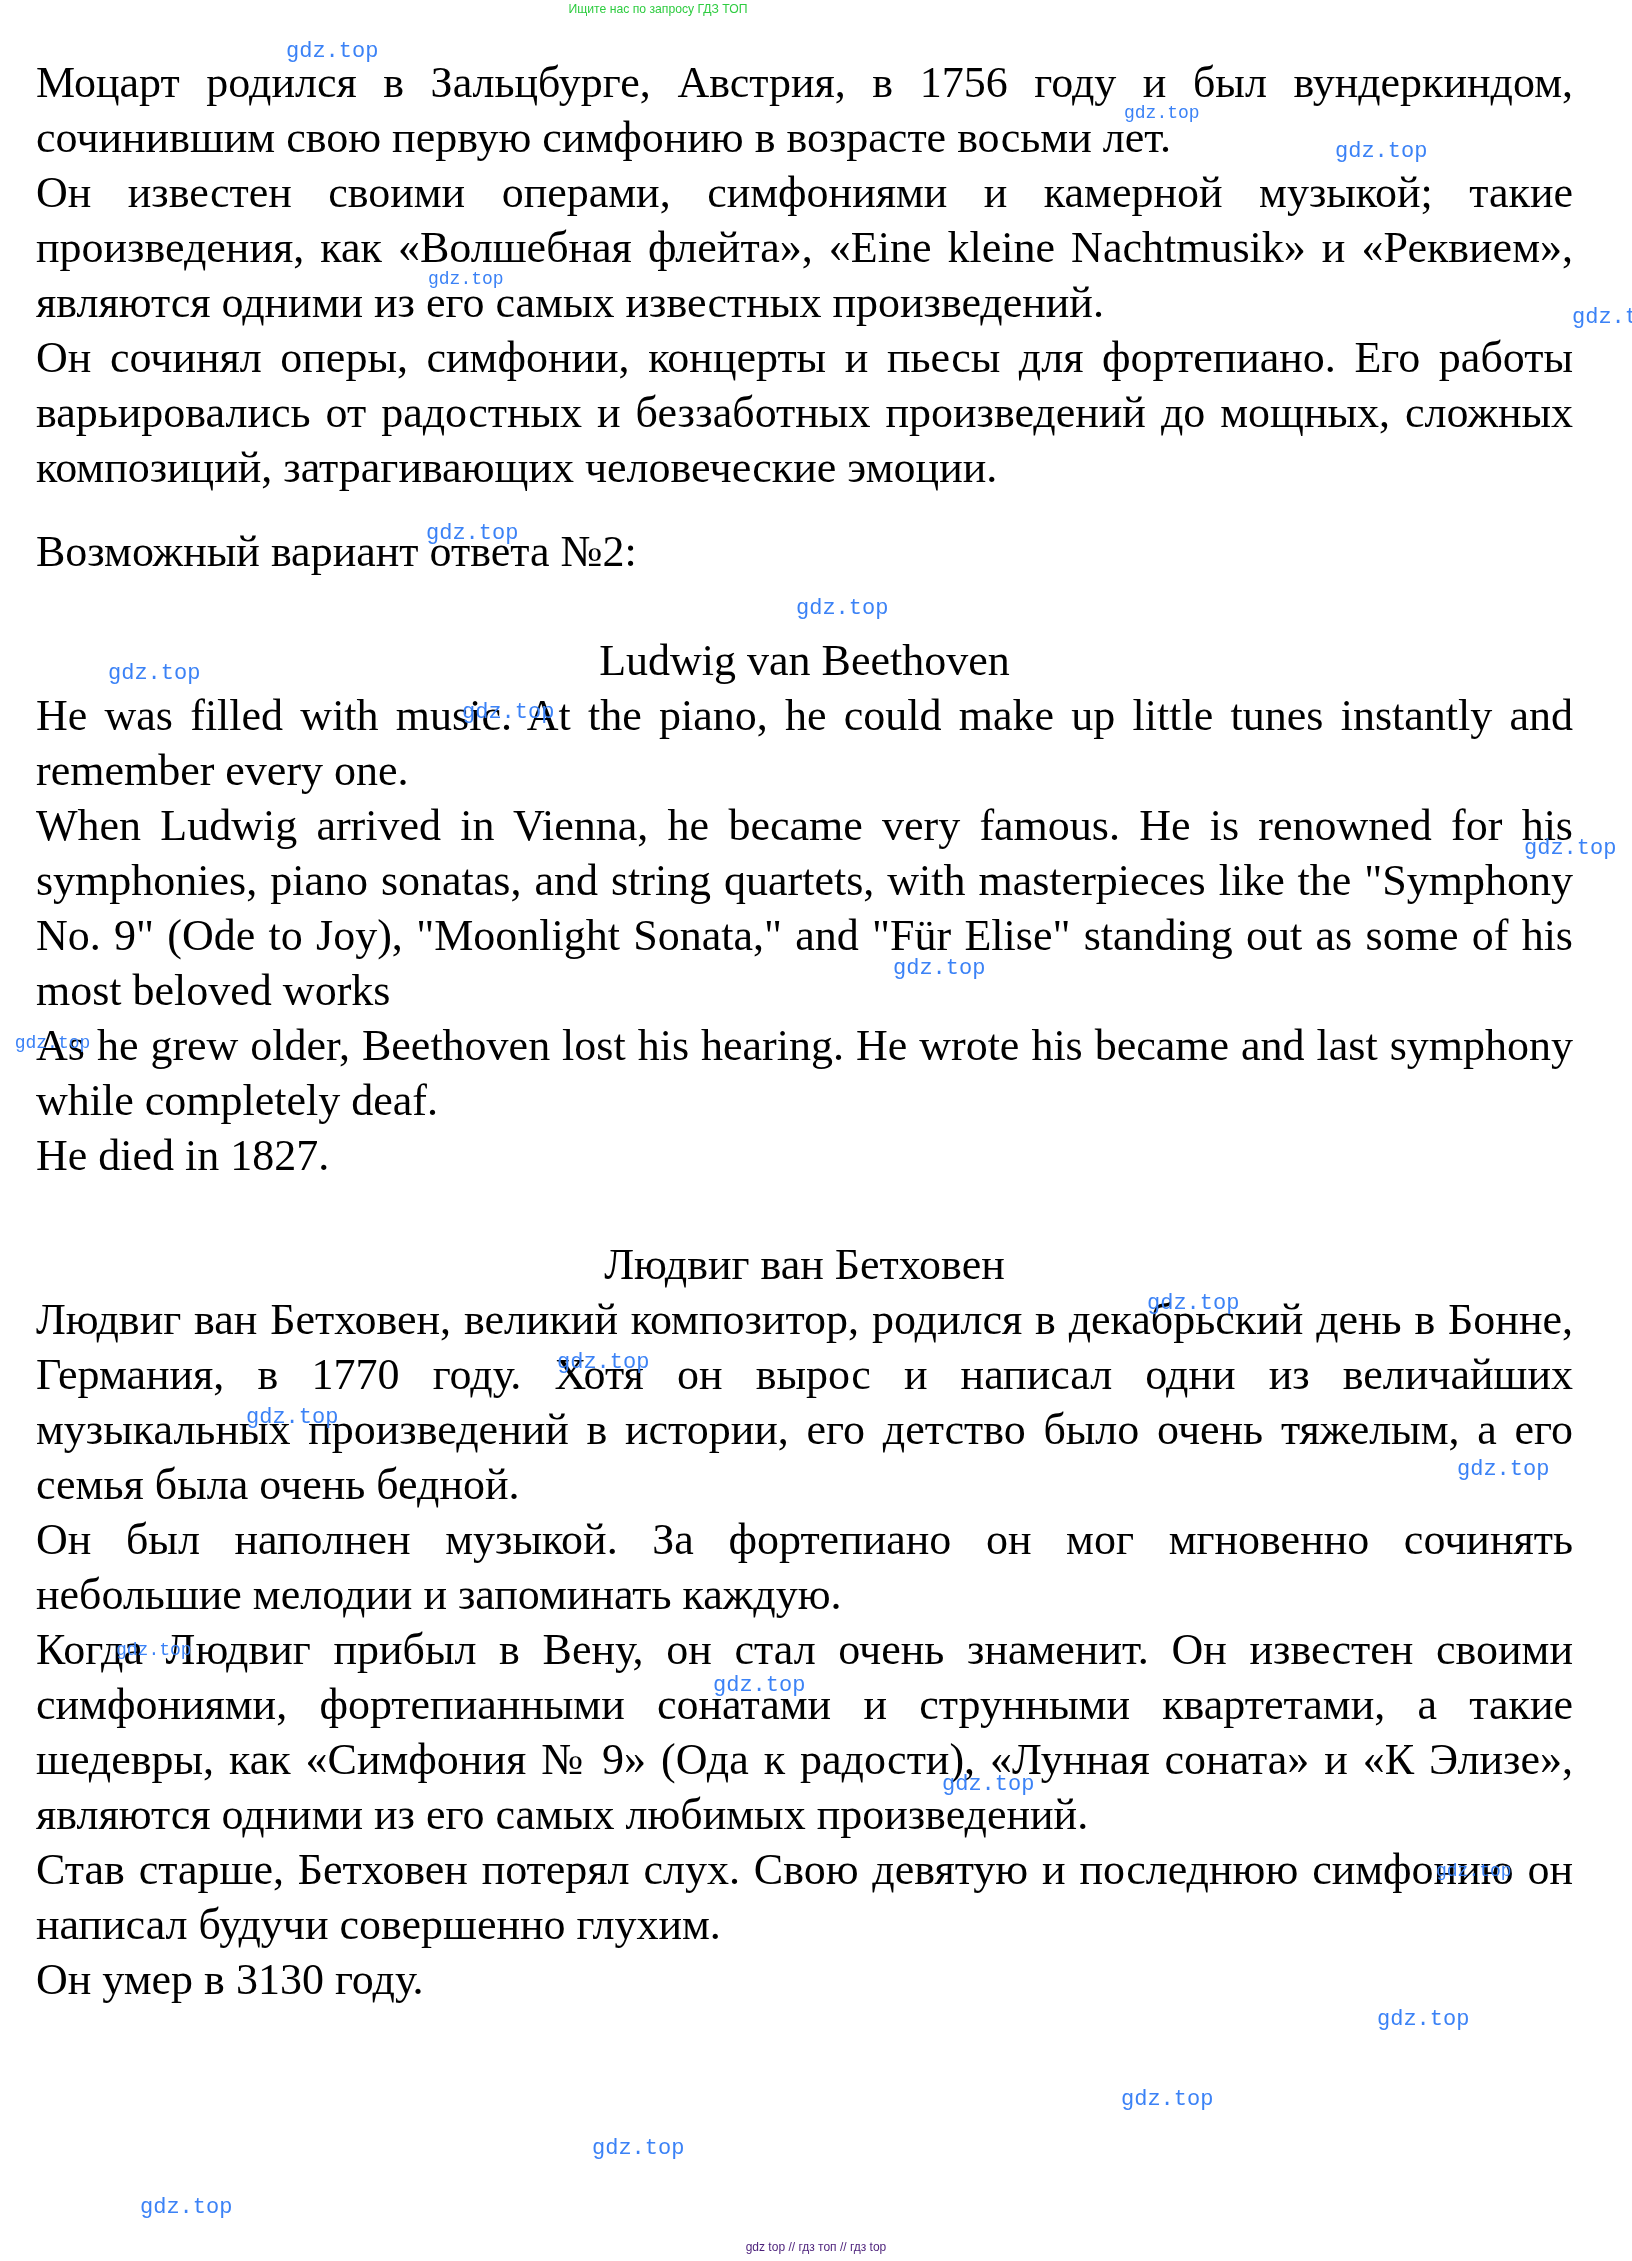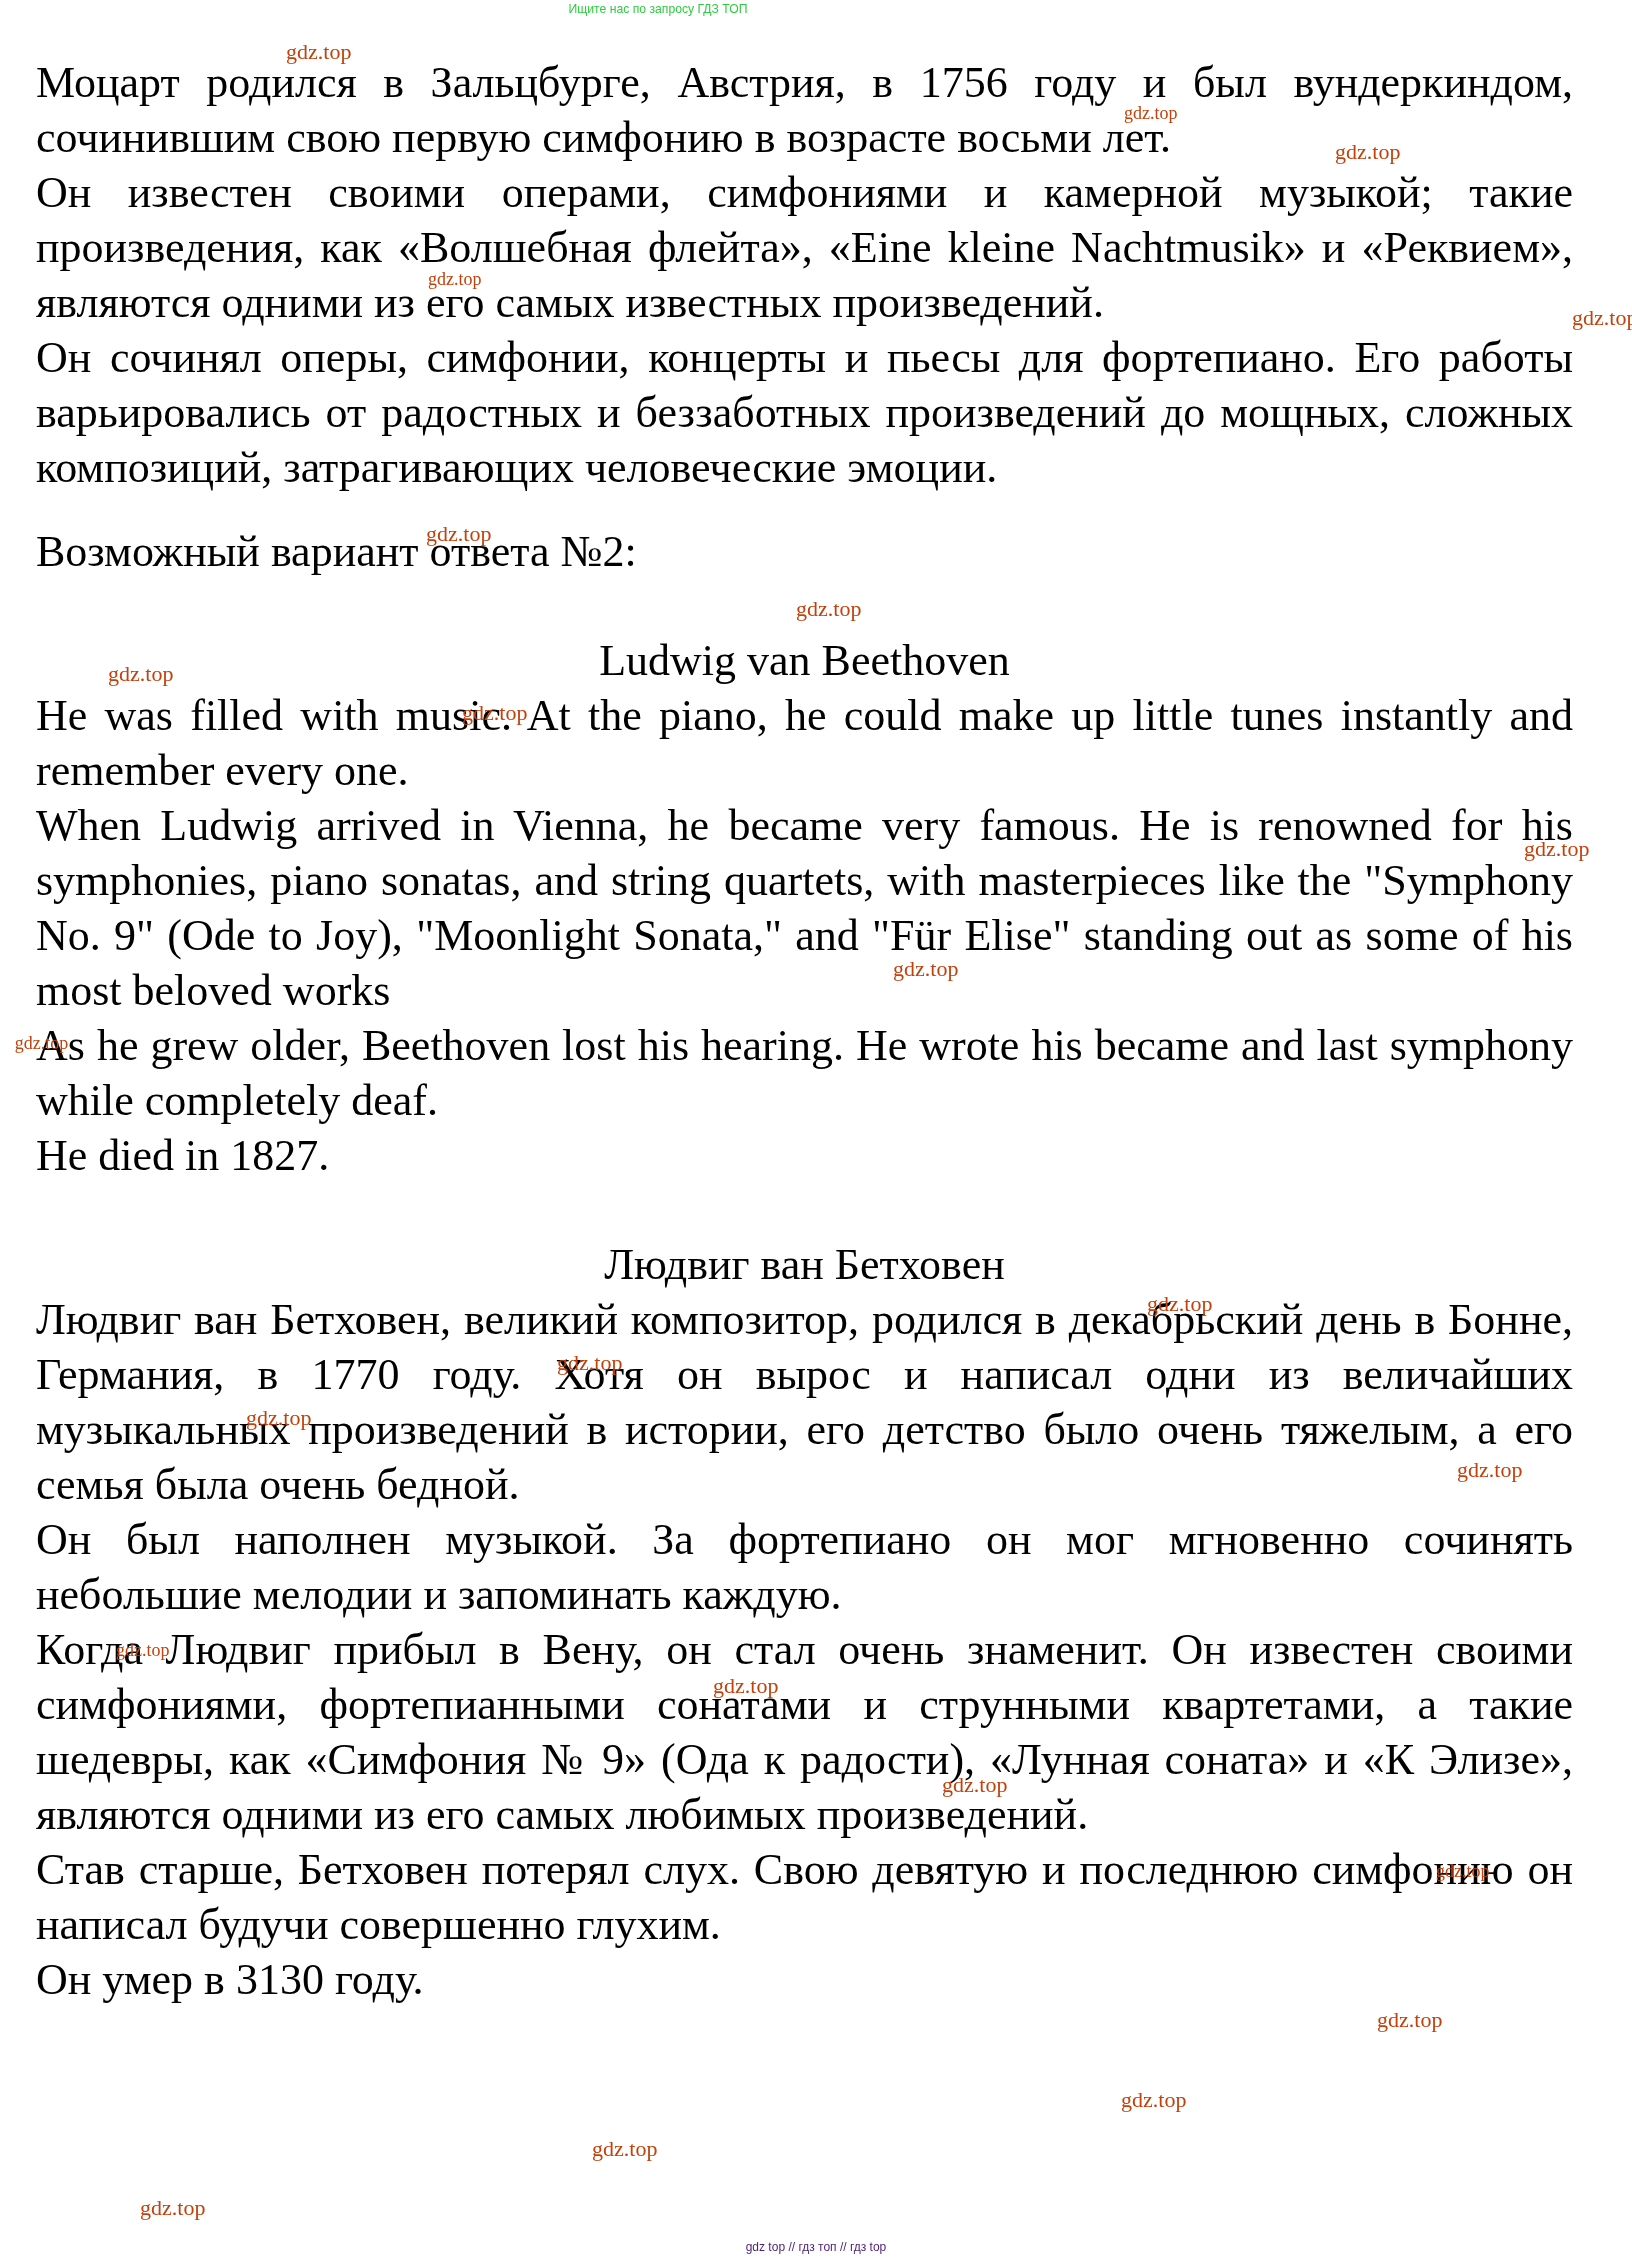--- a/index.html
+++ b/index.html
@@ -17,22 +17,22 @@
   .content {
     position: absolute; left: 36px; top: 55px; width: 1537px;
     font-family: "Liberation Serif", serif; font-size: 44px; line-height: 55px; color: #000;
   }
   .para { text-align: justify; text-align-last: left; margin: 0; }
   .heading-left { margin: 0; }
   .title-center { text-align: center; margin: 0; }
   .gap-1 { height: 29px; }
   .gap-2 { height: 54px; }
   .wm {
-    position: absolute; font-family: Liberation Serif, serif;
-    font-size: 22px; color: #c2410c; white-space: nowrap;
+    position: absolute; font-family: Liberation Mono, monospace;
+    font-size: 22px; color: #3b82f6; white-space: nowrap;
   }
   .wm.small { font-size: 18px; }
 </style>
 </head>
 <body>
 
 <div class="top-banner">Ищите нас по запросу ГДЗ ТОП</div>
 
 <div class="content">
   <section>

